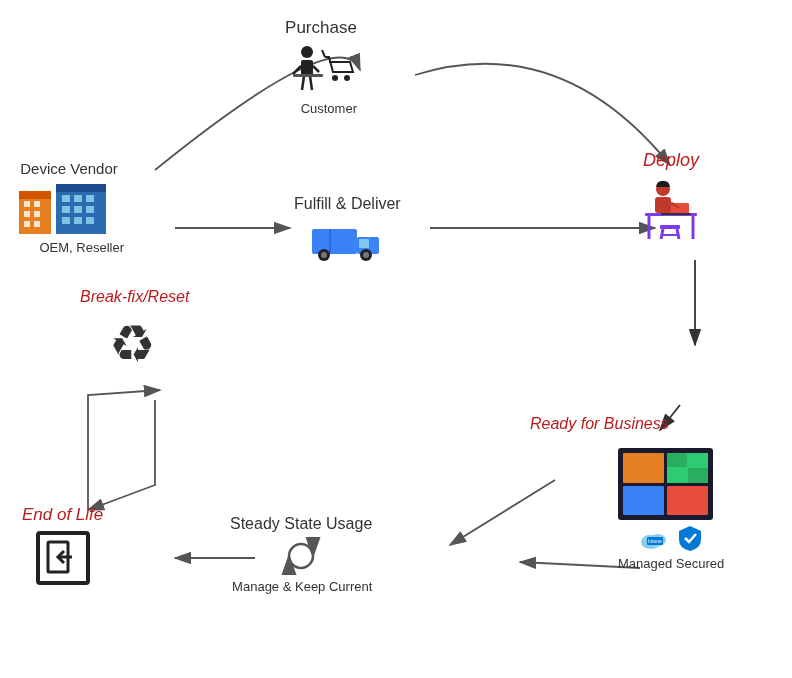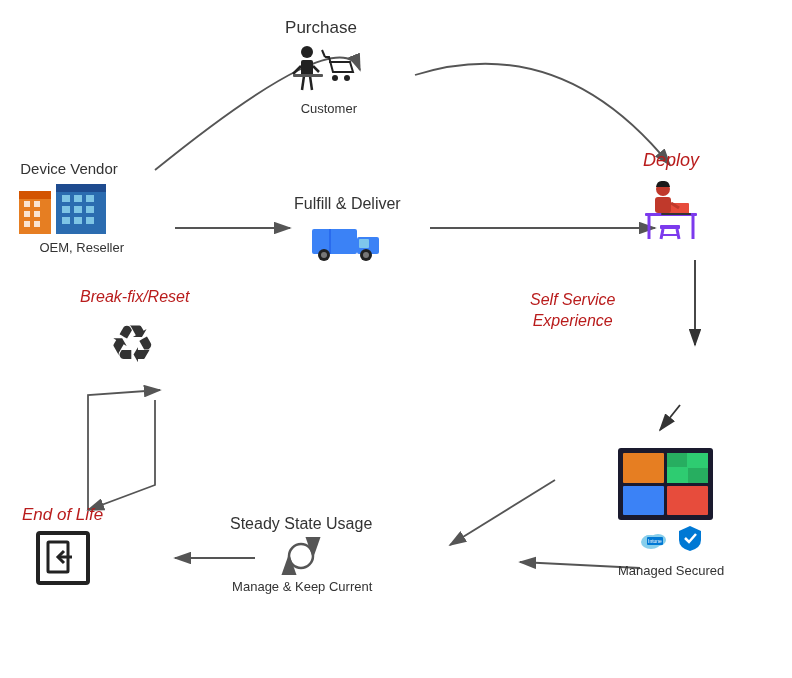--- a/index.html
+++ b/index.html
@@ -214,37 +214,34 @@
 
         <path d="M 21 12 Q 22 5 28 6 Q 34 5 35 12" fill="#1a1a1a"></path>
 
         <rect x="20" y="22" width="16" height="16" rx="3" fill="#c0392b"></rect>
 
         <line x1="36" y1="28" x2="44" y2="33" stroke="#c0392b" stroke-width="3"></line>
       </svg>
     </div>
   </div>
 
-  <div class="node" style="top:290px; left:530px;">
-    <div class="node-label-blue" style="font-size:16px; line-height:1.3;">
-      <span>Self Service</span><br>
-      <span>Experience</span>
-    </div>
-  </div>
 
   <div class="node" style="top:288px; left:80px;">
     <div class="node-label-blue" style="font-size:16px; white-space:nowrap;">Break-fix/Reset</div>
     <div class="icon-area" style="margin-top:6px;">
 
       <svg width="60" height="60" viewBox="0 0 60 60">
         <text x="4" y="50" font-size="52" fill="#333">♻</text>
       </svg>
     </div>
   </div>
 
+  <div class="node" style="top:415px; left:530px;">
+    <div class="node-label-blue" style="font-size:16px; white-space:nowrap;">Ready for Business</div>
+  </div>
 
   <div class="node" style="top:505px; left:22px;">
     <div class="node-label-blue" style="font-size:17px;">End of Life</div>
     <div class="icon-area" style="margin-top:6px;">
 
       <div class="exit-icon">
         <svg width="38" height="38" viewBox="0 0 38 38">
 
           <rect x="4" y="3" width="20" height="30" rx="1" stroke="#222" stroke-width="3" fill="none"></rect>
 
@@ -290,16 +287,16 @@
 
         <rect x="8" y="11" width="16" height="8" rx="1" fill="#0078d4"></rect>
         <text x="9" y="17" font-size="5" fill="white" font-family="Arial">Intune</text>
       </svg>
 
       <svg width="26" height="28" viewBox="0 0 26 28">
         <path d="M 13 2 L 24 7 L 24 16 Q 24 24 13 27 Q 2 24 2 16 L 2 7 Z" fill="#0078d4"></path>
         <path d="M 8 14 L 12 18 L 19 10" stroke="white" stroke-width="2.5" fill="none"></path>
       </svg>
     </div>
-    <div class="node-label" style="margin-top:11px;">Managed Secured</div>
+    <div class="node-label" style="margin-top:4px;">Managed Secured</div>
   </div>
 
 </div>
 
 </body></html>

